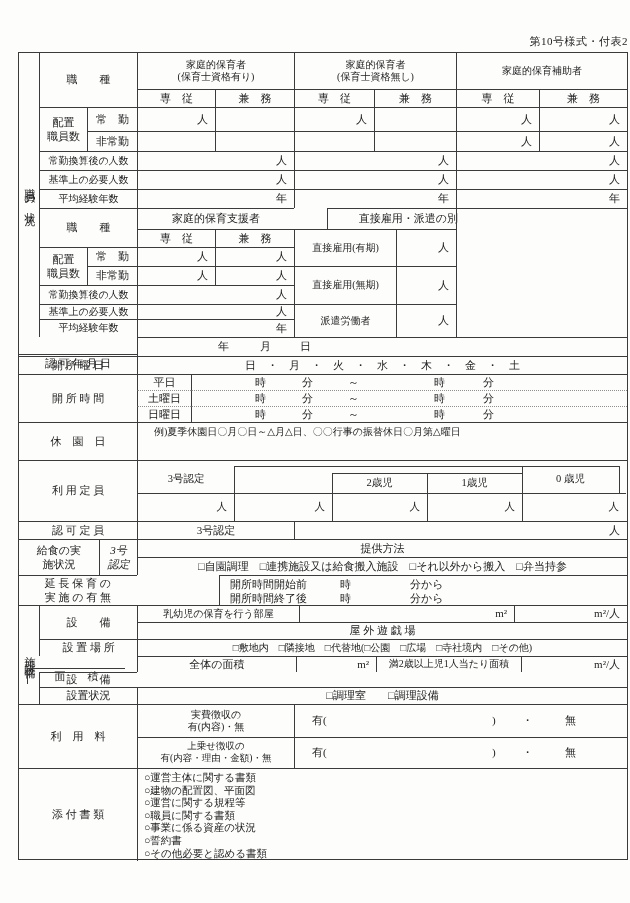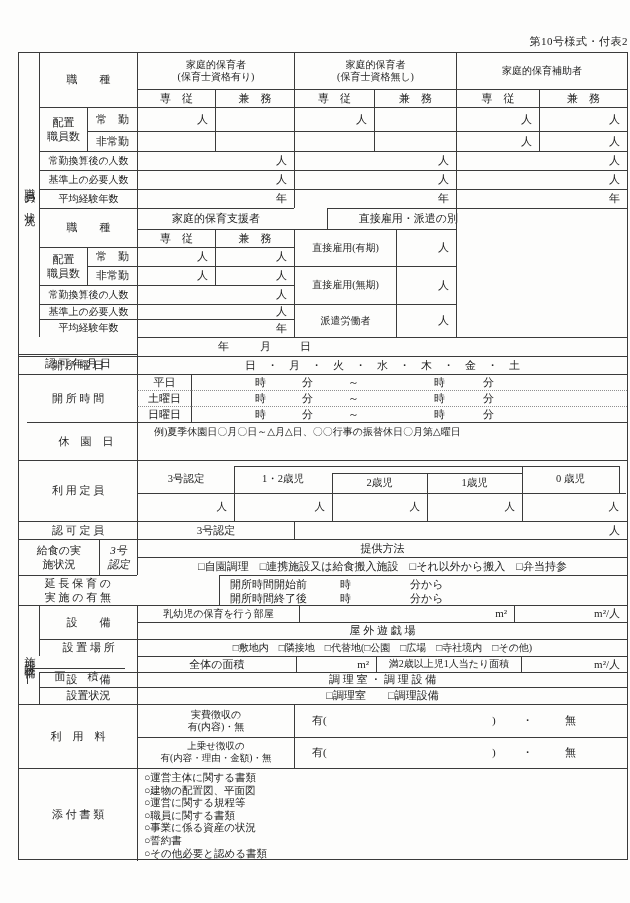--- a/index.html
+++ b/index.html
@@ -154,35 +154,34 @@
       <span class="tok" style="left:291px;">分</span>
     </div>
     <div class="c dt" style="left:172px;top:353px;width:436px;height:16px;">
       <span class="tok" style="left:63px;">時</span>
       <span class="tok" style="left:110px;">分</span>
       <span class="tok" style="left:156px;">～</span>
       <span class="tok" style="left:242px;">時</span>
       <span class="tok" style="left:291px;">分</span>
     </div>
 
-    <div class="c nl" style="left:8px;top:369px;width:118px;height:38px;">休　園　日</div>
+    <div class="c nl" style="left:0;top:369px;width:118px;height:38px;">休　園　日</div>
     <div class="c topleft sm" style="left:118px;top:369px;width:490px;height:38px;">例)夏季休園日〇月〇日～△月△日、〇〇行事の振替休日〇月第△曜日</div>
 
     <div class="c nl" style="left:0;top:407px;width:118px;height:61px;">利 用 定 員</div>
     <div class="c" style="left:118px;top:407px;width:490px;height:61px;">
       <div class="hln" style="left:96px;top:5px;width:385px;"></div>
       <div class="hln" style="left:194px;top:12px;width:190px;"></div>
       <div class="hln" style="left:0;top:32px;width:488px;"></div>
       <div class="vln" style="left:96px;top:5px;height:55px;"></div>
       <div class="vln" style="left:194px;top:12px;height:48px;"></div>
       <div class="vln" style="left:289px;top:12px;height:48px;"></div>
       <div class="vln" style="left:384px;top:5px;height:55px;"></div>
       <div class="vln" style="left:481px;top:5px;height:27px;"></div>
       <div class="flab" style="left:0;top:6px;width:96px;height:24px;">3号認定</div>
-      <div class="flab" style="left:96px;top:6px;width:98px;height:24px;">1・2歳児</div>
       <div class="flab" style="left:194px;top:13px;width:95px;height:18px;">2歳児</div>
       <div class="flab" style="left:289px;top:13px;width:95px;height:18px;">1歳児</div>
       <div class="flab" style="left:384px;top:6px;width:97px;height:24px;">0 歳児</div>
       <div class="flab" style="left:0;top:32px;width:89px;height:28px;justify-content:flex-end;">人</div>
       <div class="flab" style="left:96px;top:32px;width:91px;height:28px;justify-content:flex-end;">人</div>
       <div class="flab" style="left:194px;top:32px;width:88px;height:28px;justify-content:flex-end;">人</div>
       <div class="flab" style="left:289px;top:32px;width:88px;height:28px;justify-content:flex-end;">人</div>
       <div class="flab" style="left:384px;top:32px;width:97px;height:28px;justify-content:flex-end;">人</div>
     </div>
 
@@ -223,21 +222,20 @@
     <div class="c u" style="left:495px;top:552px;width:113px;height:17px;">m²/人</div>
     <div class="c" style="left:118px;top:569px;width:490px;height:17px;">屋 外 遊 戯 場</div>
     <div class="c" style="left:20px;top:586px;width:98px;height:17px;">設 置 場 所</div>
     <div class="c sm" style="left:118px;top:586px;width:490px;height:17px;">□敷地内　□隣接地　□代替地(□公園　□広場　□寺社境内　□その他)</div>
     <div class="c" style="left:8px;top:603px;width:98px;height:16px;margin-top:12px;">面　　積</div>
     <div class="c" style="left:118px;top:603px;width:159px;height:16px;">全体の面積</div>
     <div class="c u" style="left:277px;top:603px;width:80px;height:16px;">m²</div>
     <div class="c sm" style="left:357px;top:603px;width:145px;height:16px;">満2歳以上児1人当たり面積</div>
     <div class="c u" style="left:502px;top:603px;width:106px;height:16px;">m²/人</div>
     <div class="c" style="left:20px;top:619px;width:98px;height:15px;">設　　備</div>
-    <div class="c" style="left:118px;top:619px;width:490px;height:15px;">調 理 室 ・ 調 理 設 備</div>
     <div class="c" style="left:20px;top:634px;width:98px;height:17px;">設置状況</div>
     <div class="c" style="left:118px;top:634px;width:490px;height:17px;">□調理室　　□調理設備</div>
 
     <div class="c nl" style="left:0;top:651px;width:118px;height:64px;">利　用　料</div>
     <div class="c col sm" style="left:118px;top:651px;width:157px;height:33px;">
       <span>実費徴収の</span>
       <span>有(内容)・無</span>
     </div>
     <div class="c" style="left:275px;top:651px;width:333px;height:33px;">
       <span class="tok" style="left:17px;">有(</span>

